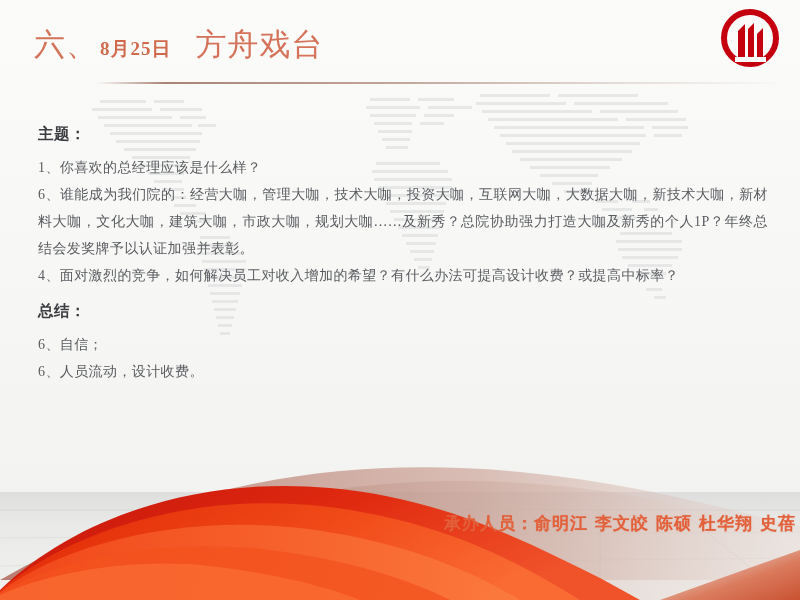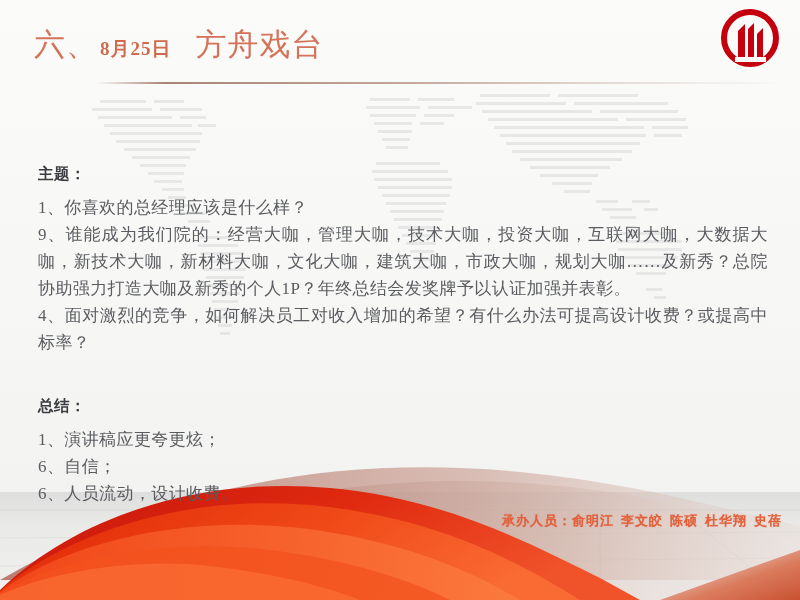--- a/index.html
+++ b/index.html
@@ -51,30 +51,30 @@
     position:absolute;left:38px;top:124px;width:730px;
     color:#55575a;
     font-family:"Liberation Serif","DejaVu Serif",serif;
   }
   .sec-head{
     font-size:15.5px;font-weight:bold;color:#3b3d40;
     margin:0 0 9px 0;letter-spacing:.5px;
   }
   .sec-head.second{margin-top:12px;font-family:Liberation Mono, monospace;}
   .line{
-    font-size:17px;line-height:27px;color:#5a5c60;
+    font-size:14px;line-height:27px;color:#5a5c60;
     letter-spacing:.4px;margin:0;
   }
   .line.para{text-align:justify;}
-  .block{margin-bottom:4px;margin-top:40px;}
+  .block{margin-bottom:4px;}
 
   
   .participants{
-    position:absolute;right:18px;top:512px;
-    font-size:13px;font-weight:bold;letter-spacing:1px;
+    position:absolute;right:4px;top:512px;
+    font-size:17px;font-weight:bold;letter-spacing:1px;
     color:#e2603a;white-space:nowrap;
     font-family:Liberation Serif, serif;
     text-shadow:0 0 1px rgba(226,96,58,.5);
   }
   .participants .p-sep{display:inline-block;width:7px;}
 </style>
 </head>
 <body>
 
 <div id="slide">
@@ -267,27 +267,26 @@
     <path d="M34,52 L34,24 L40,18 L40,52 Z" fill="#c4000f"></path>
     <path d="M43,52 L43,29 L49,23 L49,52 Z" fill="#c4000f"></path>
     <rect x="21" y="52" width="31" height="5" fill="#ffffff"></rect>
   </svg>
 
   <div class="body">
 
     <div class="block">
       <p class="sec-head">主题：</p>
       <p class="line">1、你喜欢的总经理应该是什么样？</p>
-      <p class="line para">9、谁能成为我们院的：经营大咖，管理大咖，技术大咖，投资大咖，互联网大咖，大数据大咖，新技术大咖，新材料大咖，文化大咖，建筑大咖，市政大咖，规划大咖……及新秀？总院协助强力打造大咖及新秀的个人1P？年终总结会发奖牌予以认证加强并表彰。</p>
+      <p class="line para">6、谁能成为我们院的：经营大咖，管理大咖，技术大咖，投资大咖，互联网大咖，大数据大咖，新技术大咖，新材料大咖，文化大咖，建筑大咖，市政大咖，规划大咖……及新秀？总院协助强力打造大咖及新秀的个人1P？年终总结会发奖牌予以认证加强并表彰。</p>
       <p class="line para">4、面对激烈的竞争，如何解决员工对收入增加的希望？有什么办法可提高设计收费？或提高中标率？</p>
     </div>
 
     <div class="block">
       <p class="sec-head second">总结：</p>
-      <p class="line">1、演讲稿应更夸更炫；</p>
       <p class="line">6、自信；</p>
       <p class="line">6、人员流动，设计收费。</p>
     </div>
 
   </div>
 
   <div class="participants">
     <span>承办人员：</span><span>俞明江</span><span class="p-sep"></span><span>李文皎</span><span class="p-sep"></span><span>陈硕</span><span class="p-sep"></span><span>杜华翔</span><span class="p-sep"></span><span>史蓓</span>
   </div>
 

